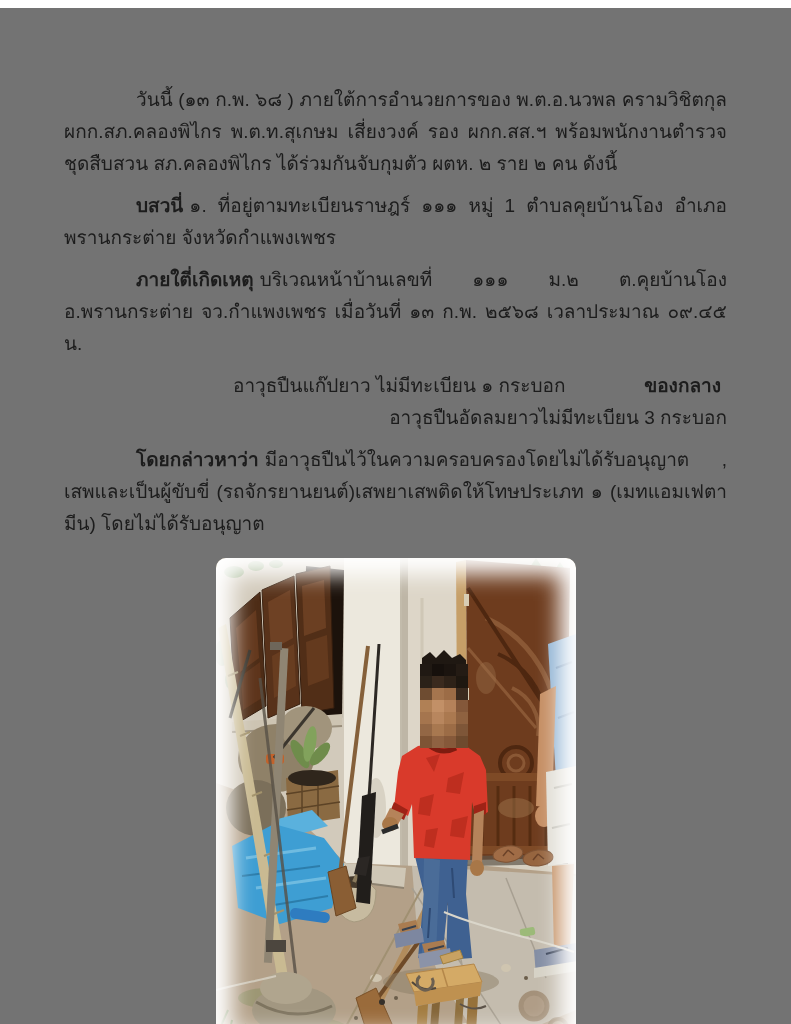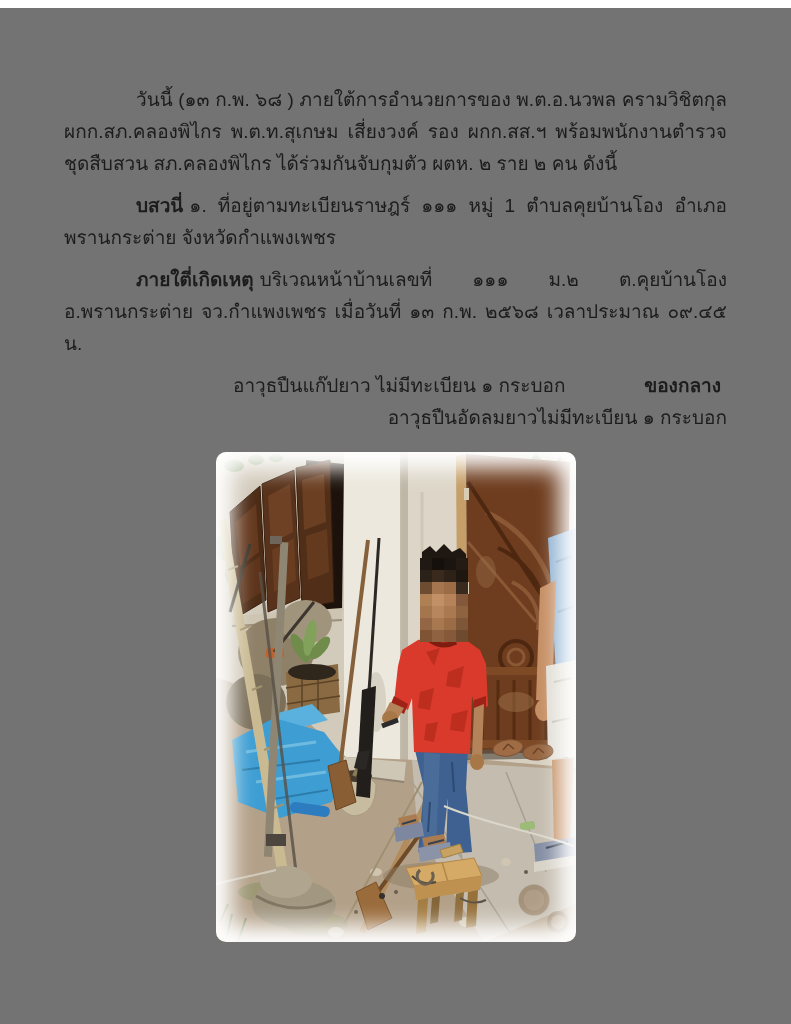--- a/index.html
+++ b/index.html
@@ -55,24 +55,25 @@
     <p class="para"><span class="plead">บสวนี่</span><span>๑. ที่อยู่ตามทะเบียนราษฎร์ ๑๑๑ หมู่ 1 ตำบลคุยบ้านโอง อำเภอพรานกระต่าย จังหวัดกำแพงเพชร</span></p>
 
     <p class="para"><span class="plead">ภายใตี่เกิดเหตุ</span><span>บริเวณหน้าบ้านเลขที่ ๑๑๑ ม.๒ ต.คุยบ้านโอง อ.พรานกระต่าย จว.กำแพงเพชร เมื่อวันที่ ๑๓ ก.พ. ๒๕๖๘ เวลาประมาณ  ๐๙.๔๕  น.</span></p>
 
     <div class="evidence">
       <div class="ev-row">
         <span class="plead">ของกลาง</span>
         <span class="ev-item">อาวุธปืนแก๊ปยาว ไม่มีทะเบียน ๑ กระบอก</span>
       </div>
       <div class="ev-row2">
-        <span>อาวุธปืนอัดลมยาวไม่มีทะเบียน ๑ กระบอก</span>
+        <span>อาวุธปืนอัดลมยาวไม่มีทะเบียน 3 กระบอก</span>
       </div>
     </div>
 
+    <p class="para"><span class="plead">โดยกล่าวหาว่า</span><span>มีอาวุธปืนไว้ในความครอบครองโดยไม่ได้รับอนุญาต , เสพและเป็นผู้ขับขี่ (รถจักรยานยนต์)เสพยาเสพติดให้โทษประเภท ๑ (เมทแอมเฟตามีน) โดยไม่ได้รับอนุญาต</span></p>
   </div>
 
   <figure class="photo-wrap">
     <svg width="360" height="490" viewBox="0 0 360 490" xmlns="http://www.w3.org/2000/svg">
 
       <g>
         <rect x="0" y="0" width="360" height="490" fill="#d6cfc0"></rect>
         <rect x="0" y="0" width="130" height="330" fill="#d2cabb"></rect>
         <polygon points="128,0 186,0 186,320 128,312" fill="#ece8dd"></polygon>
         <polygon points="184,0 192,0 192,318 184,316" fill="#b8af9f" opacity="0.8"></polygon>

